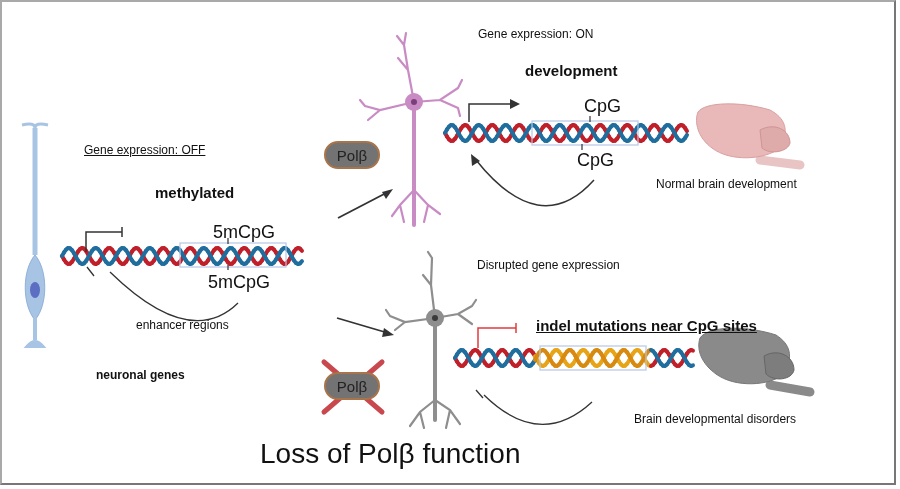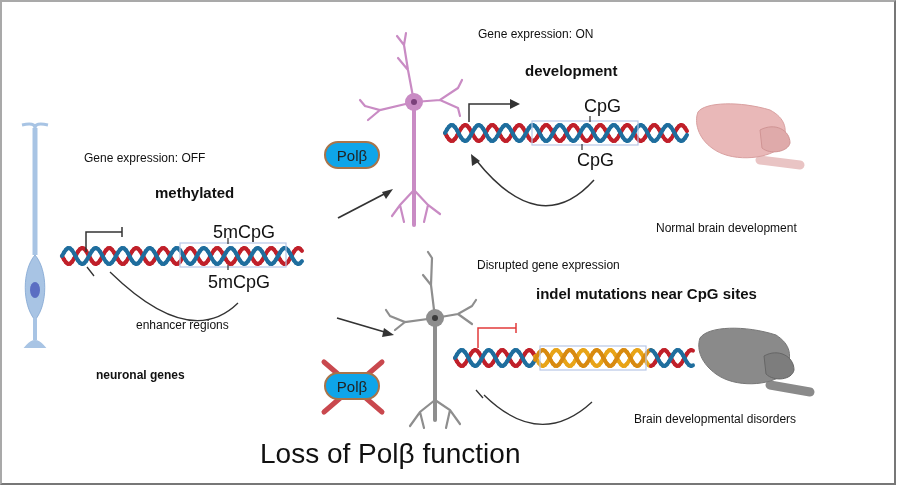--- a/index.html
+++ b/index.html
@@ -4,21 +4,21 @@
   <style>
     html, body { margin: 0; padding: 0; background: #ffffff; }
     body { width: 900px; height: 489px; position: relative; overflow: hidden; font-family: "Liberation Sans", sans-serif; color: #111; }
     .frame { position: absolute; left: 0; top: 0; width: 896px; height: 485px; border-top: 2px solid #a9a9a9; border-left: 2px solid #a9a9a9; border-right: 2px solid #777; border-bottom: 2px solid #777; box-sizing: border-box; }
     svg#diagram { position: absolute; left: 0; top: 0; }
     .lbl { position: absolute; white-space: nowrap; font-family: "Liberation Sans", sans-serif; }
     .t15 { font-size: 12px; }
     .t15b { font-size: 15px; font-weight: bold; }
     .t14 { font-size: 18px; }
     .t22 { font-size: 28px; }
-    .badge { position: absolute; width: 56px; height: 28px; border-radius: 14px; background: #0ea5e9; border: 2px solid #a8744a; box-sizing: border-box; display: flex; align-items: center; justify-content: center; font-size: 15px; color: #222; }
+    .badge { position: absolute; width: 56px; height: 28px; border-radius: 14px; background: #737373; border: 2px solid #a8744a; box-sizing: border-box; display: flex; align-items: center; justify-content: center; font-size: 15px; color: #222; }
   </style>
 </head>
 <body>
 
 <div class="frame"></div>
 
 <svg id="diagram" width="900" height="489" viewBox="0 0 900 489">
 
   <g>
     <path d="M22 125 Q35 122 35 128 Q35 122 48 125" fill="none" stroke="#a8c4e4" stroke-width="3"></path>
@@ -803,31 +803,31 @@
 
   <g>
     <path d="M770 385 L810 392" stroke="#8a8a8a" stroke-width="9" stroke-linecap="round"></path>
     <path d="M700 338 C708 326 745 325 776 335 C790 344 794 356 784 374 C770 386 735 388 716 374 C702 364 696 350 700 338 Z" fill="#8a8a8a" stroke="#777" stroke-width="1"></path>
     <path d="M764 356 C778 348 794 356 794 370 C792 380 774 382 766 374 Z" fill="#7d7d7d" stroke="#666" stroke-width="1"></path>
   </g>
 
   <path d="M324 362 L382 412 M382 362 L324 412" stroke="#c9484e" stroke-width="5" stroke-linecap="round"></path>
 </svg>
 
-<div class="lbl t15" style="left:84px;top:151px;">Gene expression: OFF</div>
+<div class="lbl t15" style="left:84px;top:143px;text-decoration:underline;">Gene expression: OFF</div>
 <div class="lbl t15b" style="left:155px;top:184px;">methylated</div>
 <div class="lbl t14" style="left:213px;top:222px;">5mCpG</div>
 <div class="lbl t14" style="left:208px;top:272px;">5mCpG</div>
 <div class="lbl t15" style="left:136px;top:318px;">enhancer regions</div>
 <div class="lbl t15" style="left:96px;top:368px;font-weight:bold;">neuronal genes</div>
 
 <div class="badge" style="left:324px;top:141px;">Polβ</div>
 <div class="lbl t15" style="left:478px;top:27px;">Gene expression: ON</div>
 <div class="lbl t15b" style="left:525px;top:62px;">development</div>
 <div class="lbl t14" style="left:584px;top:96px;">CpG</div>
 <div class="lbl t14" style="left:577px;top:150px;">CpG</div>
-<div class="lbl t15" style="left:656px;top:177px;margin-top:44px;">Normal brain development</div>
+<div class="lbl t15" style="left:656px;top:177px;">Normal brain development</div>
 
 <div class="badge" style="left:324px;top:372px;">Polβ</div>
 <div class="lbl t15" style="left:477px;top:258px;">Disrupted gene expression</div>
-<div class="lbl t15b" style="left:536px;top:285px;">indel mutations near CpG sites</div>
+<div class="lbl t15b" style="left:536px;top:317px;text-decoration:underline;">indel mutations near CpG sites</div>
 <div class="lbl t15" style="left:634px;top:412px;">Brain developmental disorders</div>
 <div class="lbl t22" style="left:260px;top:438px;">Loss of Polβ function</div>
 
 </body></html>

